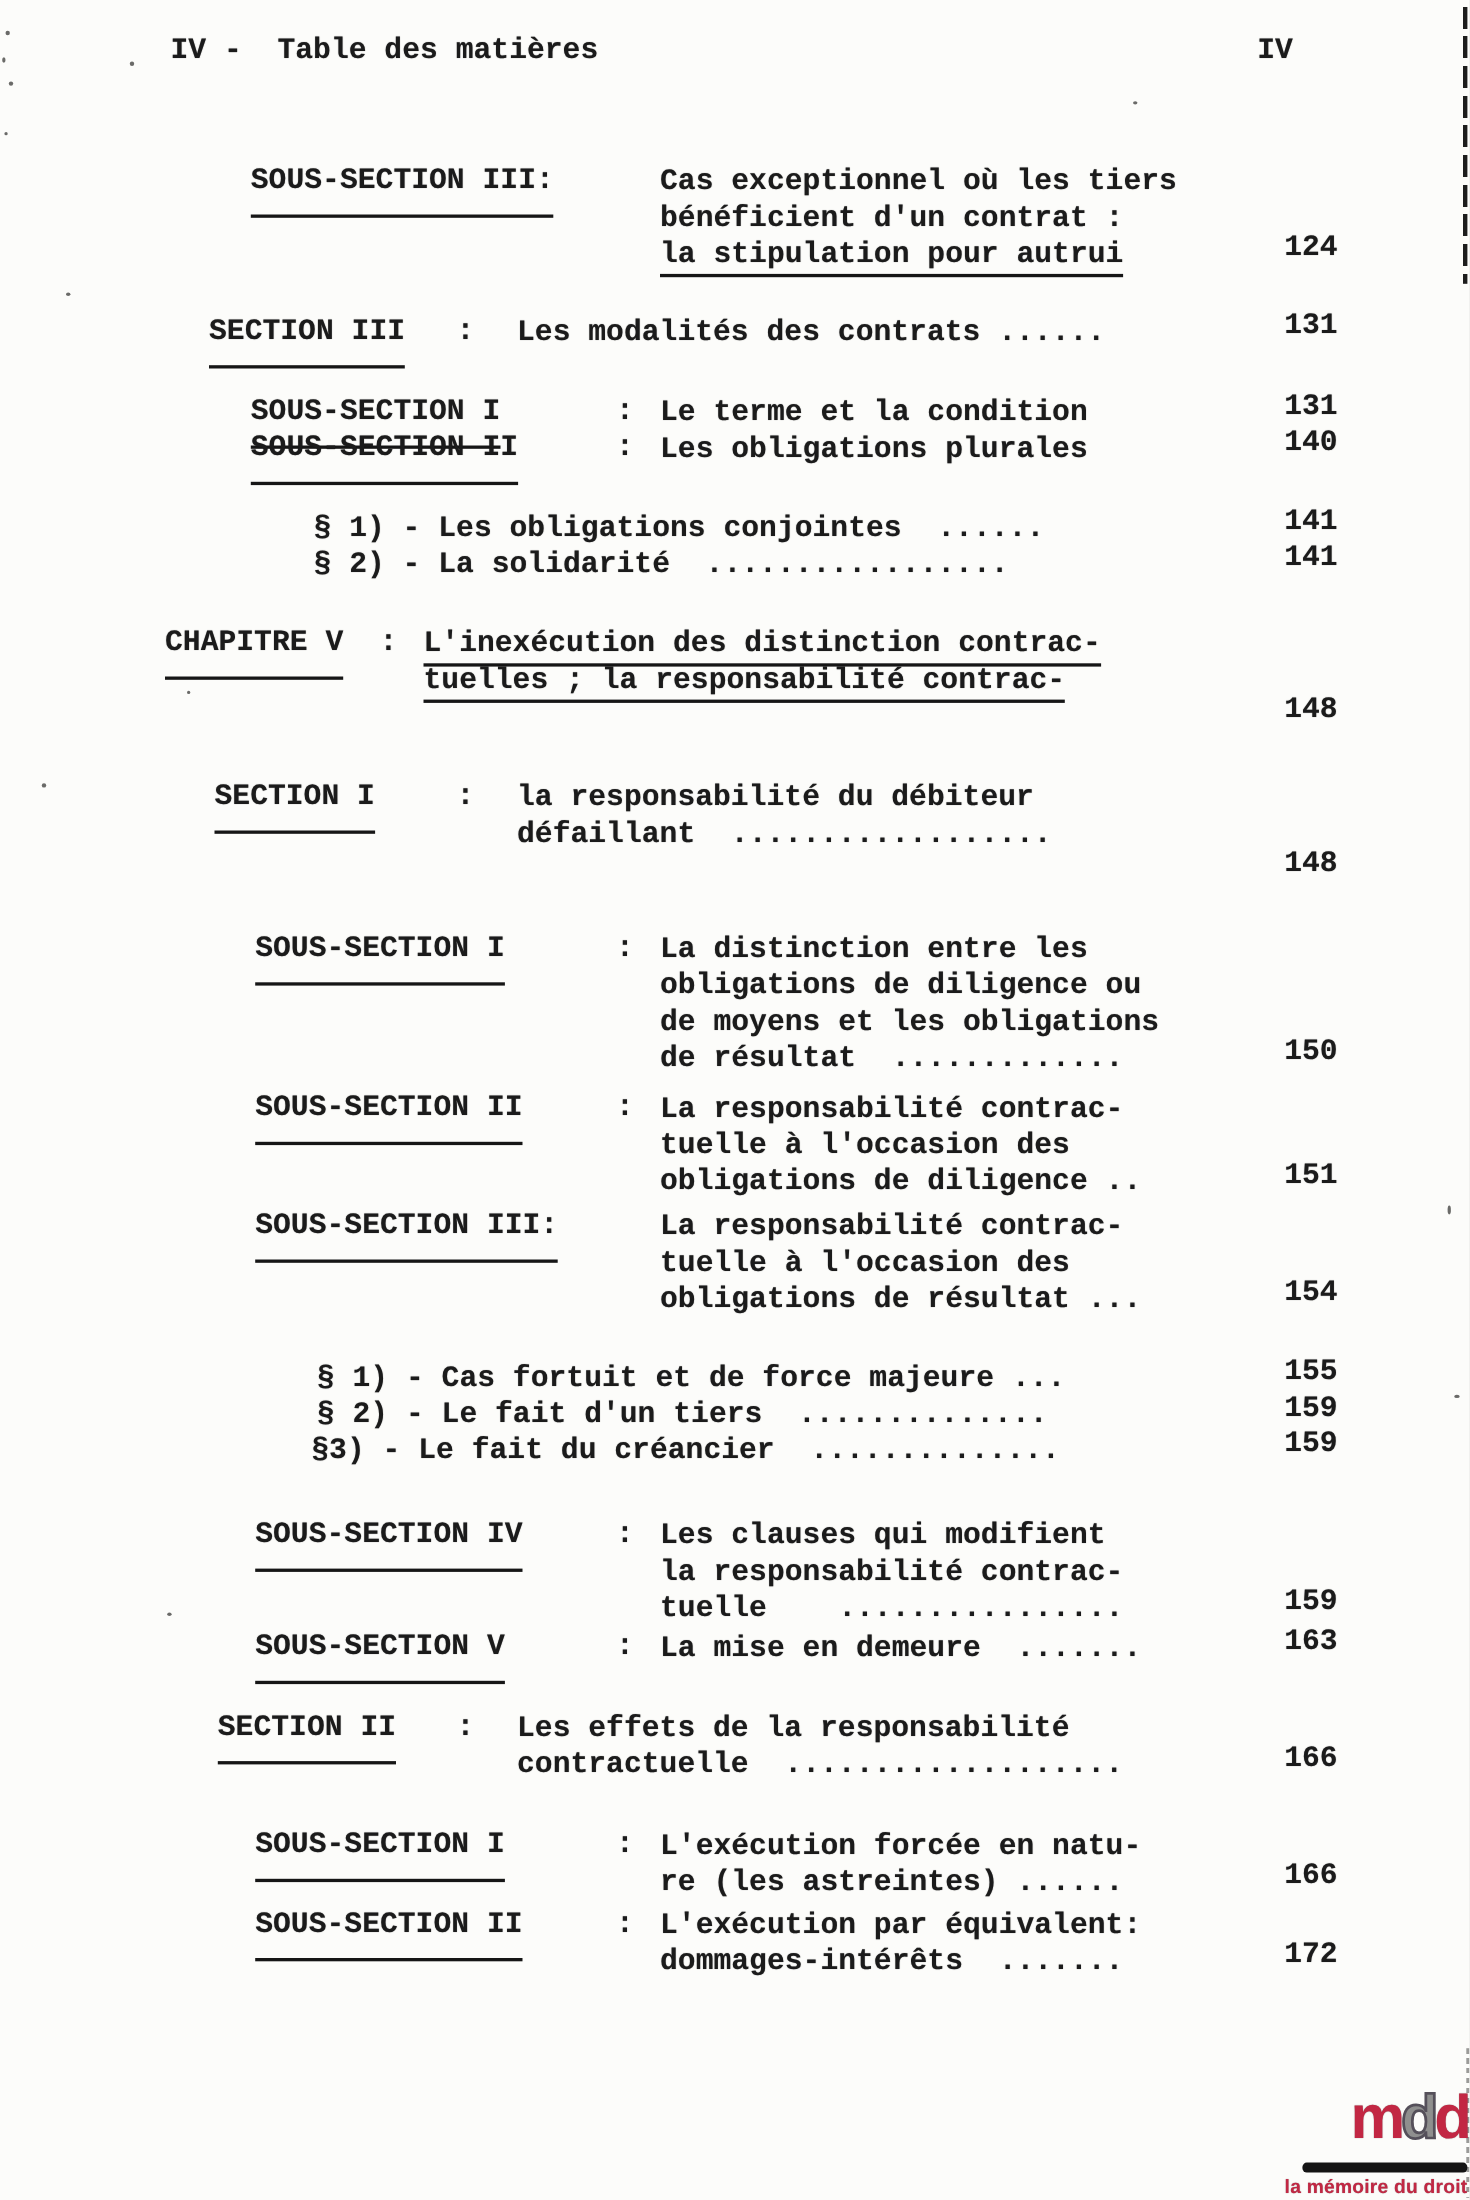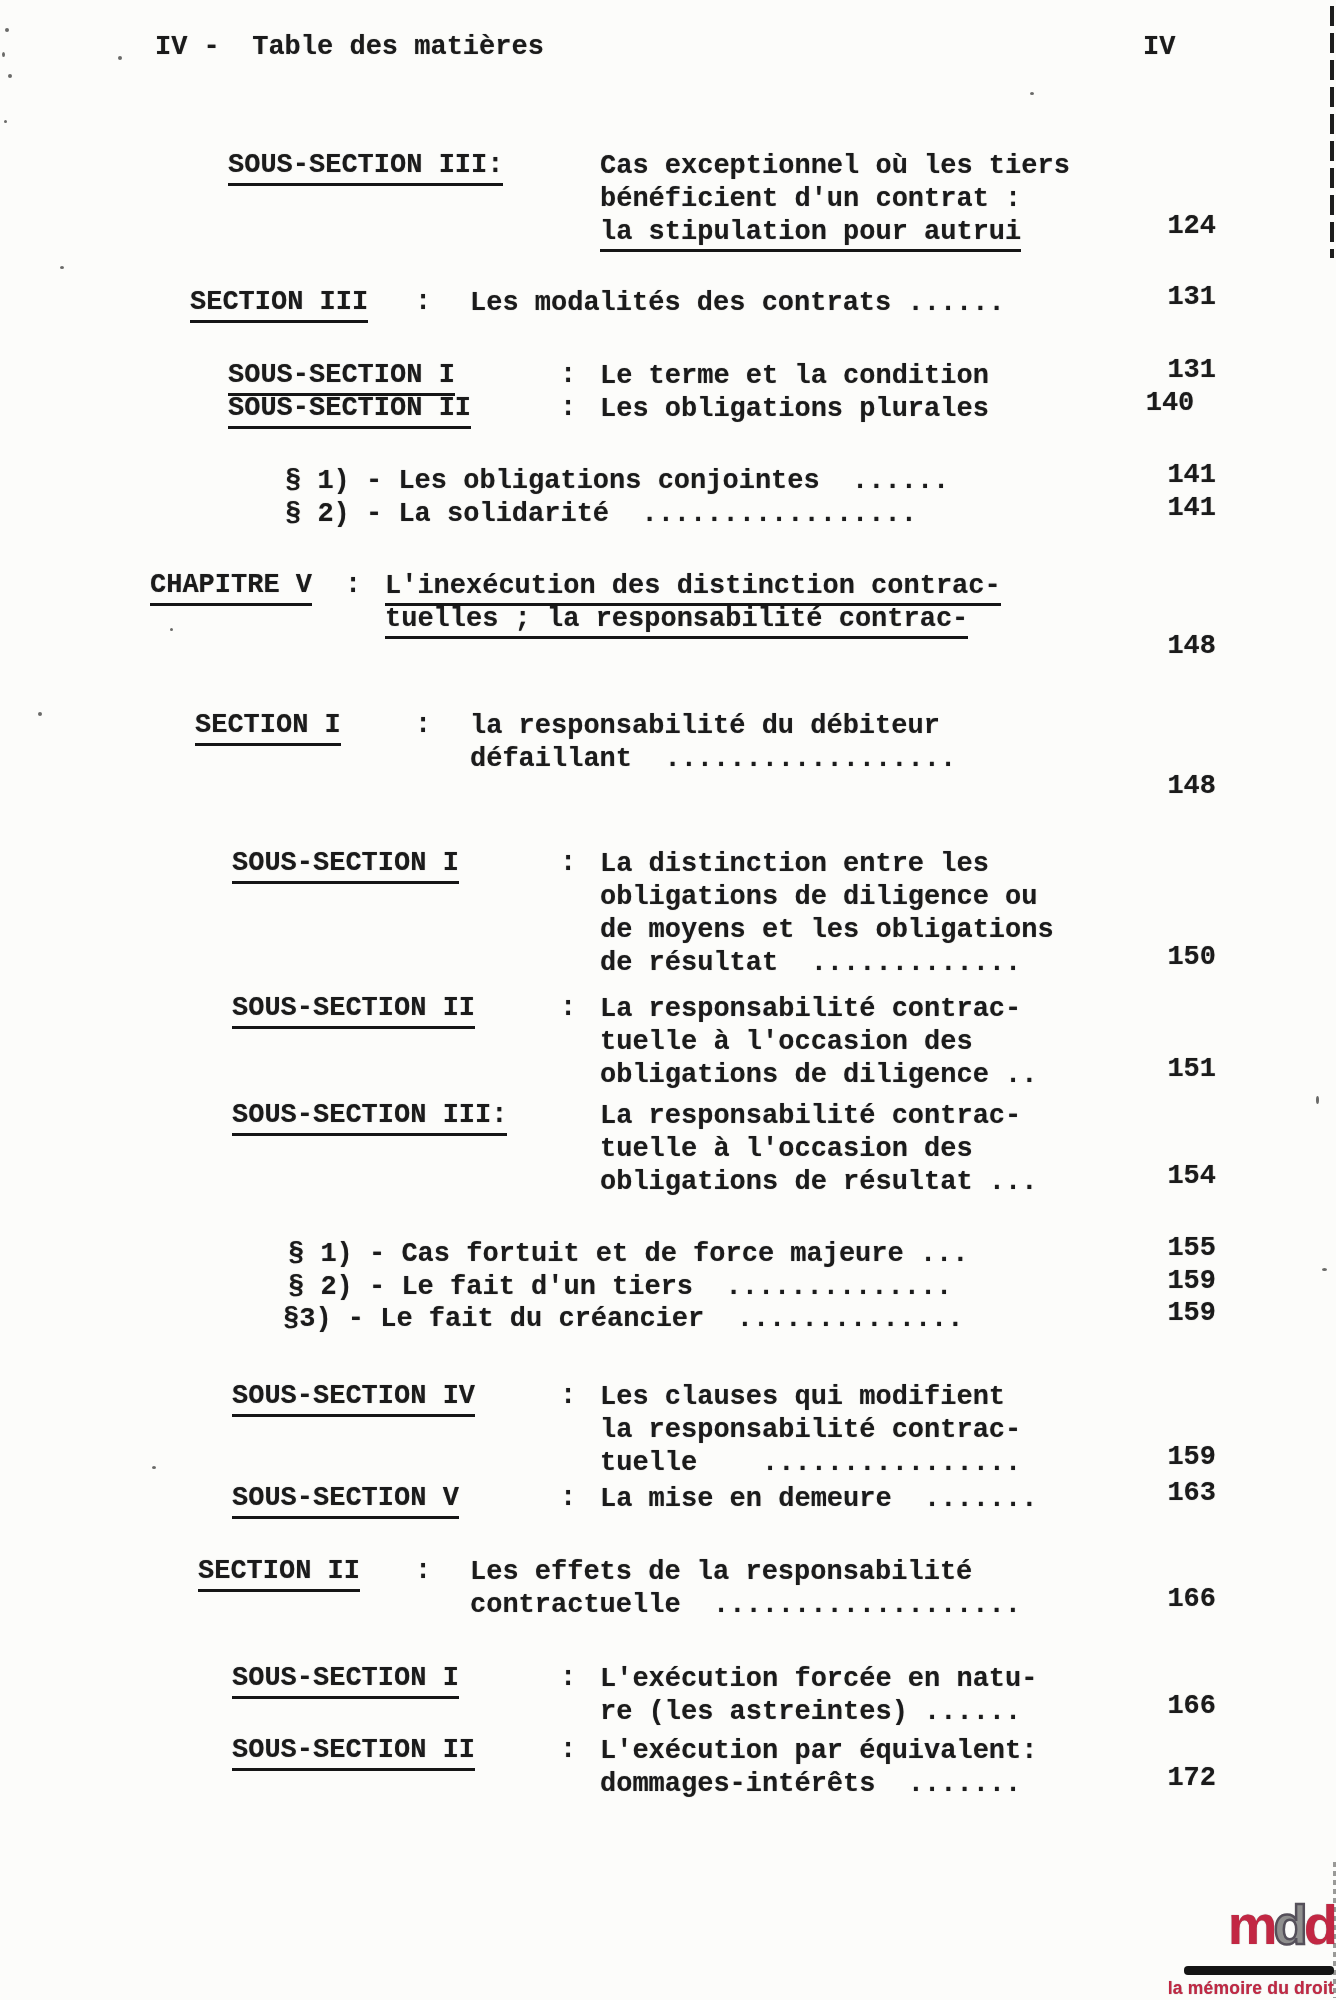--- a/index.html
+++ b/index.html
@@ -9,21 +9,21 @@
     background:#fcfcfa;
     overflow:hidden;
     font-family:"Liberation Mono","DejaVu Sans Mono",monospace;
     font-weight:700;
     color:#1b1b1b;
     font-size:27px;
     text-shadow:0 0 1px rgba(10,10,10,.45);
   }
   .hdr{position:absolute;top:32px;white-space:pre;}
   .entry{position:absolute;left:0;width:100%;}
-  .lbl{position:absolute;white-space:pre;border-bottom:3px solid #161616;padding-bottom:3px;}
+  .lbl{position:absolute;white-space:pre;border-bottom:3px solid #161616;padding-bottom:15px;}
   .colon{position:absolute;white-space:pre;}
   .txt{position:absolute;}
   .line{height:33px;line-height:33px;white-space:pre;}
   .ul{border-bottom:3px solid #161616;padding-bottom:2px;margin-top:20px;}
   .pg{position:absolute;left:1124px;width:92px;text-align:right;white-space:pre;}
   
   .speck{position:absolute;background:#6a6a68;border-radius:50%;}
   .edge-line{
     position:absolute;right:2px;top:6px;width:4px;height:252px;
     background:repeating-linear-gradient(to bottom,#1d1d1d 0 20px,transparent 20px 27px);
@@ -70,21 +70,21 @@
         <span class="lbl" style="left: 228px;">SOUS-SECTION I</span>
         <span class="colon" style="left: 560px;">:</span>
         <span class="pg" style="top: -5px;">131</span>
         <div class="txt" style="left: 600px;">
           <div class="line">Le terme et la condition</div>
         </div>
       </div>
       <div class="entry" style="top: 393px;">
         <span class="lbl" style="left: 228px;">SOUS-SECTION II</span>
         <span class="colon" style="left: 560px;">:</span>
-        <span class="pg" style="top: -5px; text-align: center;">140</span>
+        <span class="pg" style="top: -5px;">140</span>
         <div class="txt" style="left: 600px;">
           <div class="line">Les obligations plurales</div>
         </div>
       </div>
       <div class="entry" style="top: 465px;">
         <span class="pg" style="top: -5px;">141</span>
         <div class="txt" style="left: 285px;">
           <div class="line">§ 1) - Les obligations conjointes  ......</div>
         </div>
       </div>

